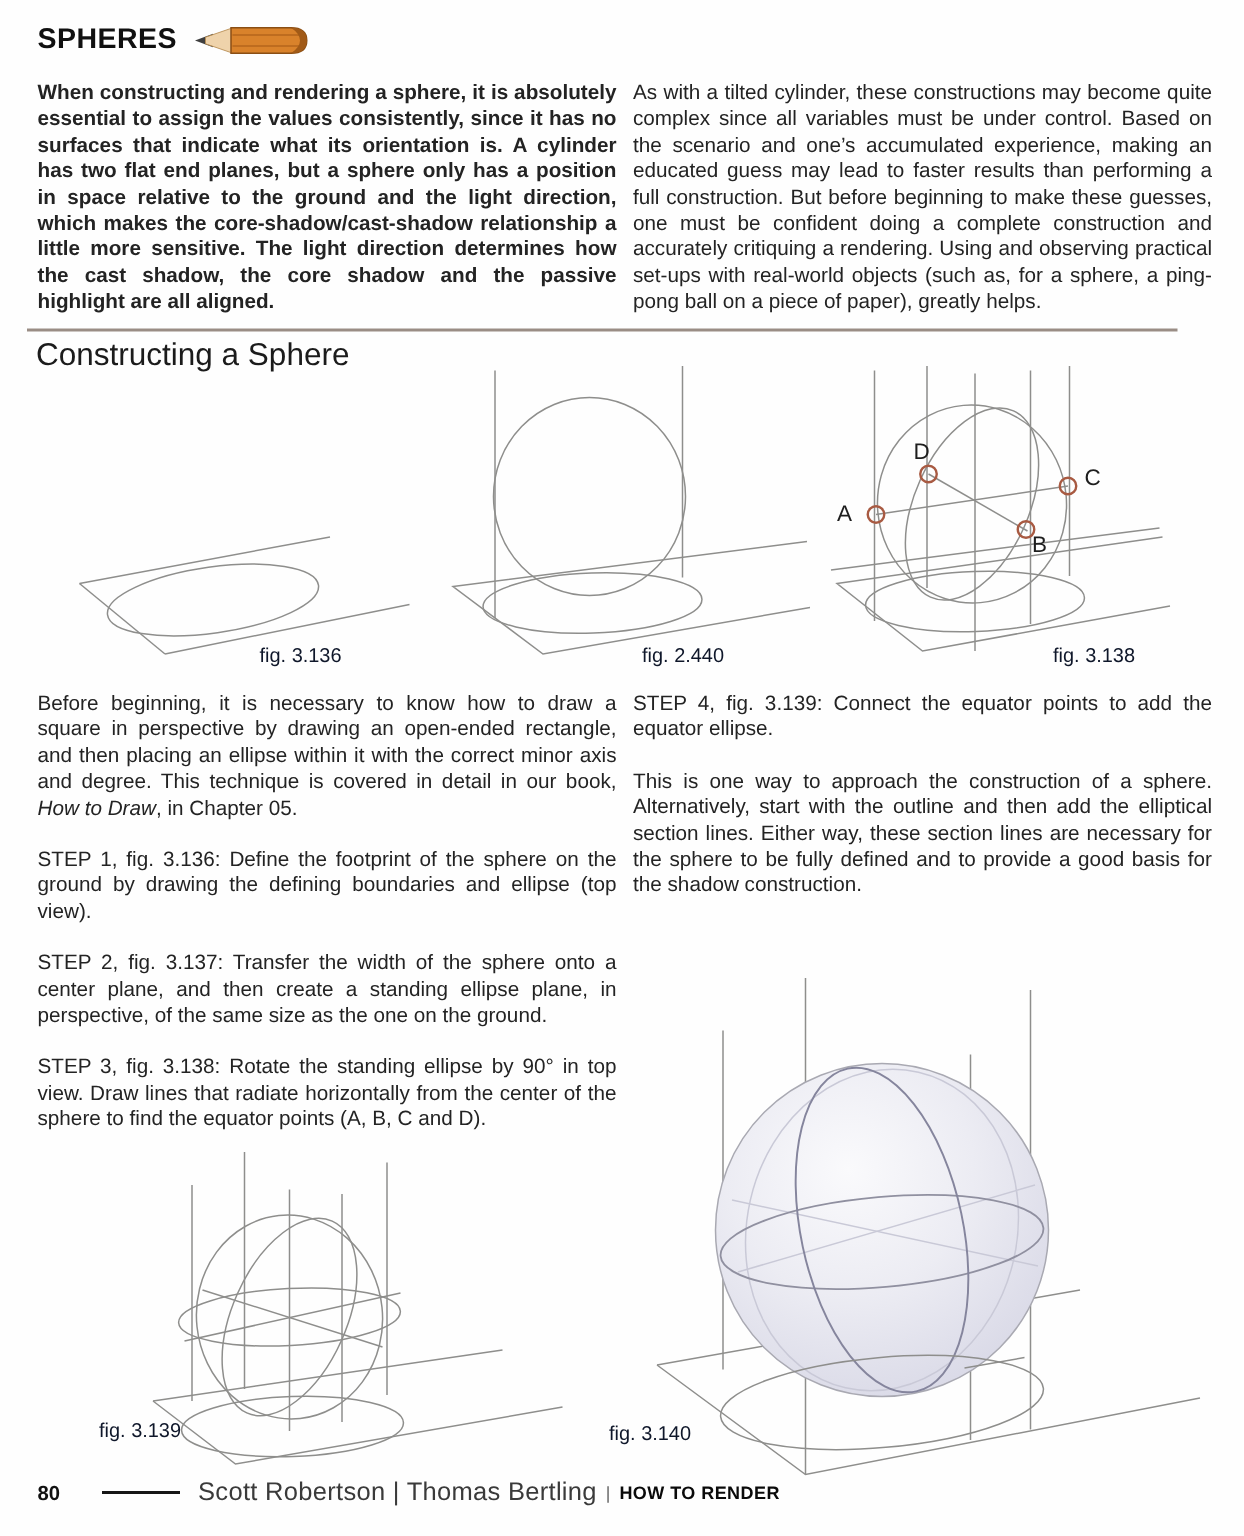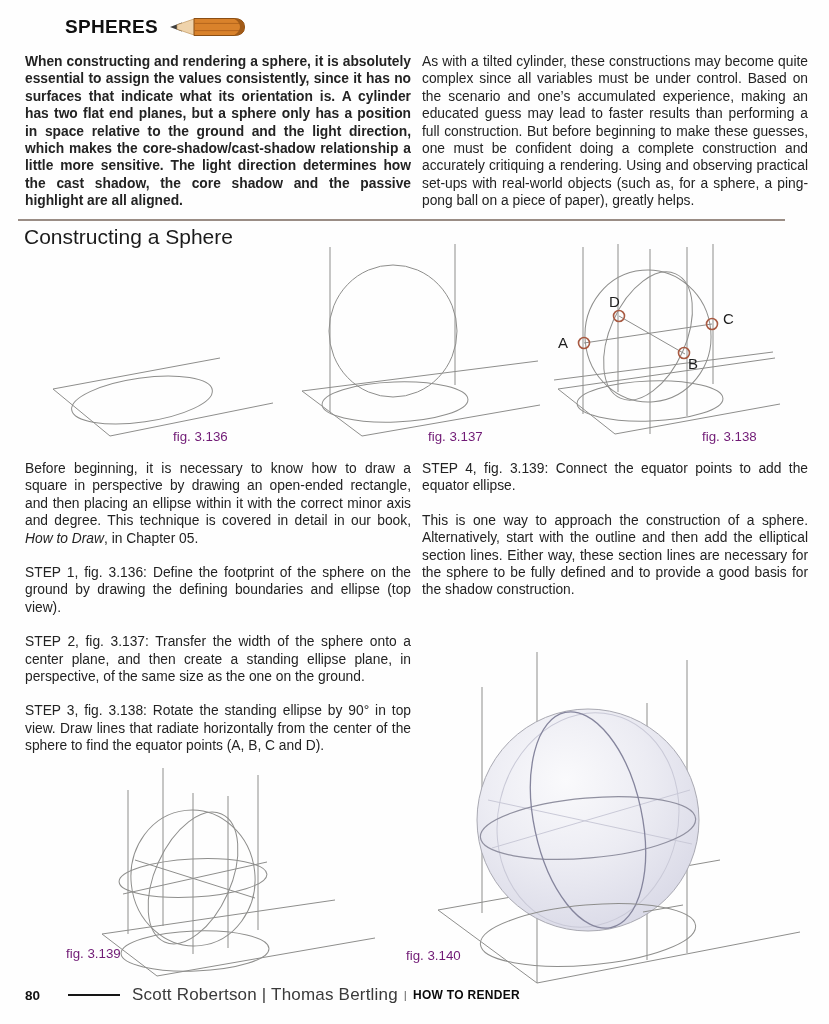--- a/index.html
+++ b/index.html
@@ -1,39 +1,39 @@
 <!DOCTYPE html>
 <html><head>
 <meta charset="utf-8">
 <style>
   html,body{margin:0;padding:0;background:#ffffff;}
   .page{position:relative;width:829px;height:1024px;background:#fefefe;overflow:hidden;
         font-family:"Liberation Sans", sans-serif;color:#222;}
   
-  .hdr{position:absolute;left:25px;top:16px;display:flex;align-items:center;gap:10px;margin-left:40px;}
+  .hdr{position:absolute;left:25px;top:16px;display:flex;align-items:center;gap:10px;}
   .hdr h1{margin:0;font-size:19px;font-weight:700;letter-spacing:.3px;color:#101010;}
   
   .col{position:absolute;width:386px;text-align:justify;font-size:13.8px;line-height:17.4px;color:#232323;}
   .col p{margin:0 0 17px 0;}
   .intro-left{left:25px;top:53px;font-weight:bold;}
   .intro-right{left:422px;top:53px;}
   .body-left{left:25px;top:460px;}
   .body-right{left:422px;top:460px;}
   .ital{font-style:italic;}
   
   .rule{position:absolute;left:18px;top:219px;width:767px;height:2px;background:#9a8d85;}
   .sec-title{position:absolute;left:24px;top:225px;font-size:21px;font-weight:400;color:#1b1b1b;}
   
   svg.fig{position:absolute;overflow:visible;}
   .ln{fill:none;stroke:#8e8e8c;stroke-width:1;}
   .faint{fill:none;stroke:#c9c9d7;stroke-width:1;}
   .mid{fill:none;stroke:#9090a0;stroke-width:1.2;}
   .mid2{fill:none;stroke:#85859d;stroke-width:1.3;}
   .red{fill:none;stroke:#a85a42;stroke-width:1.6;}
-  .cap{position:absolute;font-size:13.3px;color:#701a75;}
+  .cap{position:absolute;font-size:13.3px;color:#0f172a;}
   .ptlabel{position:absolute;font-size:15px;color:#1e1e1e;}
   
   .footer{position:absolute;left:25px;top:985px;display:flex;align-items:center;}
   .f-page{font-size:13.5px;font-weight:700;color:#111;}
   .f-rule{width:52px;height:2px;background:#161616;margin:0 12px 0 28px;}
   .f-authors{font-size:17px;color:#3a3a3a;letter-spacing:.2px;}
   .f-sep{font-size:11.8px;color:#666;margin:0 6px;}
   .f-book{font-size:12px;font-weight:700;color:#0a0a0a;letter-spacing:.3px;}
 </style>
 </head>
@@ -71,21 +71,21 @@
   </svg>
   <span class="cap" style="left:173px;top:429px;">fig. 3.136</span>
 
   <svg class="fig" style="left:288px;top:244px;" width="264" height="198" viewBox="0 0 264 198">
     <line class="ln" x1="42" y1="3" x2="42" y2="168"></line>
     <line class="ln" x1="167" y1="0" x2="167" y2="141"></line>
     <ellipse class="ln" cx="105" cy="87" rx="64" ry="66"></ellipse>
     <polyline class="ln" points="250,117 14,147 74,192 252,161"></polyline>
     <ellipse class="ln" cx="107" cy="158" rx="73" ry="20" transform="rotate(-2 107 158)"></ellipse>
   </svg>
-  <span class="cap" style="left:428px;top:429px;">fig. 3.137</span>
+  <span class="cap" style="left:428px;top:429px;">fig. 2.440</span>
 
   <svg class="fig" style="left:538px;top:244px;" width="290" height="198" viewBox="0 0 290 198">
     <line class="ln" x1="45" y1="3" x2="45" y2="170"></line>
     <line class="ln" x1="80" y1="0" x2="80" y2="148"></line>
     <line class="ln" x1="112" y1="5" x2="112" y2="190"></line>
     <line class="ln" x1="149" y1="3" x2="149" y2="172"></line>
     <line class="ln" x1="175" y1="0" x2="175" y2="140"></line>
     <ellipse class="ln" cx="110" cy="92" rx="63" ry="66" transform="rotate(-5 110 92)"></ellipse>
     <ellipse class="ln" cx="110" cy="92" rx="38" ry="68" transform="rotate(24 110 92)"></ellipse>
     <line class="ln" x1="46" y1="99" x2="174" y2="80"></line>

